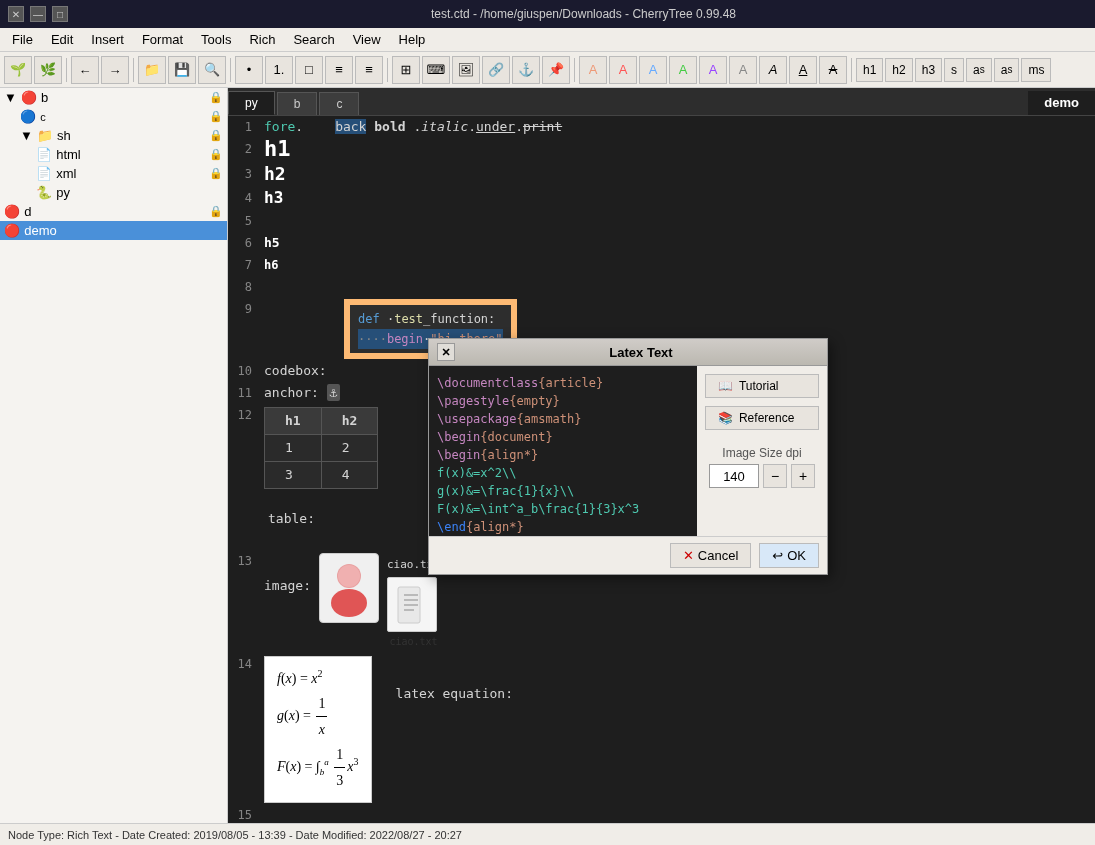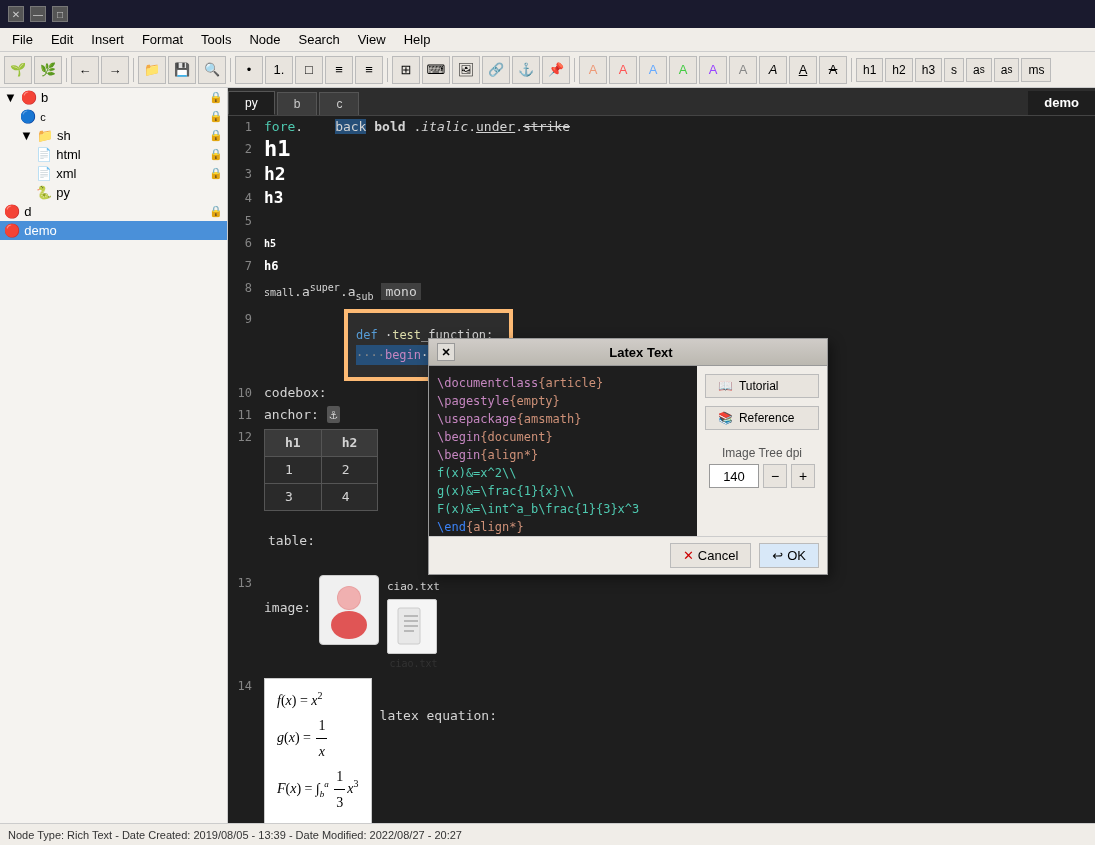--- a/index.html
+++ b/index.html
@@ -159,27 +159,27 @@
     }
     .line-content {
       flex: 1;
       line-height: 20px;
       padding-right: 8px;
     }
     .h1 { font-size: 22px; font-weight: bold; color: #fff; }
     .h2 { font-size: 18px; font-weight: bold; color: #fff; }
     .h3 { font-size: 16px; font-weight: bold; color: #fff; }
     .h4 { font-size: 14px; font-weight: bold; color: #fff; }
-    .h5 { font-size: 10px; font-weight: bold; color: #fff; }
+    .h5 { font-size: 13px; font-weight: bold; color: #fff; }
     .h6 { font-size: 12px; font-weight: bold; color: #fff; }
     
     .code-block {
       background: #2d2d2d;
-      border: 4px solid #fdba74;
-      padding: 12px 8px;
+      border: 6px solid #fdba74;
+      padding: 4px 8px;
       font-family: monospace;
       font-size: 12px;
       display: inline-block;
     }
     .code-line-selected { background: #264f78; display: block; }
     
     .def-kw { color: #569cd6; }
     .func-name { color: #dcdcaa; }
     .print-kw { color: #c586c0; }
     .string-val { color: #ce9178; }
@@ -325,29 +325,30 @@
   </style>
 </head>
 <body>
 
 <div class="titlebar">
   <div class="titlebar-controls">
     <div class="titlebar-btn">✕</div>
     <div class="titlebar-btn">—</div>
     <div class="titlebar-btn">□</div>
   </div>
+  <div class="titlebar-title">test.ctd - /home/giuspen/Downloads - CherryTree 0.99.48</div>
 </div>
 
 <div class="menubar">
   <div class="menu-item">File</div>
   <div class="menu-item">Edit</div>
   <div class="menu-item">Insert</div>
   <div class="menu-item">Format</div>
   <div class="menu-item">Tools</div>
-  <div class="menu-item">Node</div>
+  <div class="menu-item">Rich</div>
   <div class="menu-item">Search</div>
   <div class="menu-item">View</div>
   <div class="menu-item">Help</div>
 </div>
 
 <div class="toolbar">
   <div class="toolbar-btn">🌱</div>
   <div class="toolbar-btn">🌿</div>
   <div class="toolbar-sep"></div>
   <div class="toolbar-btn">←</div>
@@ -449,21 +450,21 @@
       <div class="tab">b</div>
       <div class="tab">c</div>
       <div class="tab-demo">demo</div>
     </div>
 
     <div class="editor">
 
       <div class="line">
         <div class="line-num">1</div>
         <div class="line-content">
-          <span style="color:#4ec9b0;">fore</span>.<span style="background:#264f78;color:#d4d4d4;margin-left:32px;">back</span> <span style="font-weight:bold;color:#d4d4d4;">bold</span> .<span style="font-style:italic;color:#d4d4d4;"><em>italic</em></span>.<span style="text-decoration:underline;color:#d4d4d4;">under</span>.<span style="text-decoration:line-through;color:#d4d4d4;">strike</span>
+          <span style="color:#4ec9b0;">fore</span>.<span style="background:#264f78;color:#d4d4d4;margin-left:32px;">back</span> <span style="font-weight:bold;color:#d4d4d4;">bold</span> .<span style="font-style:italic;color:#d4d4d4;"><em>italic</em></span>.<span style="text-decoration:underline;color:#d4d4d4;">under</span>.<span style="text-decoration:line-through;color:#d4d4d4;">print</span>
         </div>
       </div>
 
       <div class="line">
         <div class="line-num">2</div>
         <div class="line-content">
           <span class="h1">h1</span>
         </div>
       </div>
 
@@ -494,23 +495,20 @@
 
       <div class="line">
         <div class="line-num">7</div>
         <div class="line-content">
           <span class="h6">h6</span>
         </div>
       </div>
 
       <div class="line">
         <div class="line-num">8</div>
-        <div class="line-content">
-          <span style="font-size:10px;color:#d4d4d4;">small</span>.<span style="color:#d4d4d4;">a</span><sup style="color:#d4d4d4;">super</sup>.<span style="color:#d4d4d4;">a</span><sub style="color:#d4d4d4;">sub</sub> <span style="background:#404040;color:#d4d4d4;padding:1px 4px;font-family:monospace;">mono</span>
-        </div>
       </div>
 
       <div class="line">
         <div class="line-num">9</div>
         <div class="line-content">
           <div class="code-block" style="margin-left:80px;">
             <span class="def-kw">def</span> <span style="color:#d4d4d4;">·</span><span class="func-name">test</span><span style="color:#d4d4d4;">_function</span>:<br>
             <span class="code-line-selected"><span class="dots">····</span><span class="print-kw">begin</span><span style="color:#d4d4d4;">·</span><span class="string-val">"hi·there"</span></span>
           </div>
         </div>
@@ -576,21 +574,21 @@
                 <line x1="8" y1="25" x2="18" y2="25" stroke="#aaa" stroke-width="1.5"></line>
               </svg>
             </div>
             <div style="font-size:10px; color:#333; text-align:center;">ciao.txt</div>
           </div>
         </div>
       </div>
 
       <div class="line" style="align-items:flex-start;">
         <div class="line-num">14</div>
-        <div class="line-content" style="display:flex; align-items:flex-start; gap:4px;">
+        <div class="line-content" style="display:flex; align-items:flex-start; gap:20px;">
           <div class="latex-area" style="margin-top:2px;">
             <div><i>f</i>(<i>x</i>) = <i>x</i><sup>2</sup></div>
             <div><i>g</i>(<i>x</i>) = <span style="display:inline-flex; flex-direction:column; align-items:center; vertical-align:middle; margin:0 2px;">
                   <span style="border-bottom:1px solid #000; padding:0 2px;">1</span>
                   <span style="padding:0 2px;"><i>x</i></span>
                 </span></div>
             <div><i>F</i>(<i>x</i>) = ∫<sub style="font-size:9px;"><i>b</i></sub><sup style="font-size:9px;"><i>a</i></sup> <span style="display:inline-flex; flex-direction:column; align-items:center; vertical-align:middle; margin:0 2px;">
                   <span style="border-bottom:1px solid #000; padding:0 2px;">1</span>
                   <span style="padding:0 2px;">3</span>
                 </span><i>x</i><sup>3</sup></div>
@@ -637,21 +635,21 @@
                 <span>📖</span>
                 <span>Tutorial</span>
               </div>
               <div class="modal-side-btn">
                 <span>📚</span>
                 <span>Reference</span>
               </div>
             </div>
 
             <div style="padding: 4px 8px;">
-              <div style="font-size:12px; color:#555; text-align:center; padding:4px 0;">Image Tree dpi</div>
+              <div style="font-size:12px; color:#555; text-align:center; padding:4px 0;">Image Size dpi</div>
               <div style="display:flex; align-items:center; gap:4px; justify-content:center;">
                 <input type="text" class="dpi-input" value="140" style="">
                 <div class="dpi-btn">−</div>
                 <div class="dpi-btn">+</div>
               </div>
             </div>
           </div>
         </div>
 
         <div class="modal-footer">

